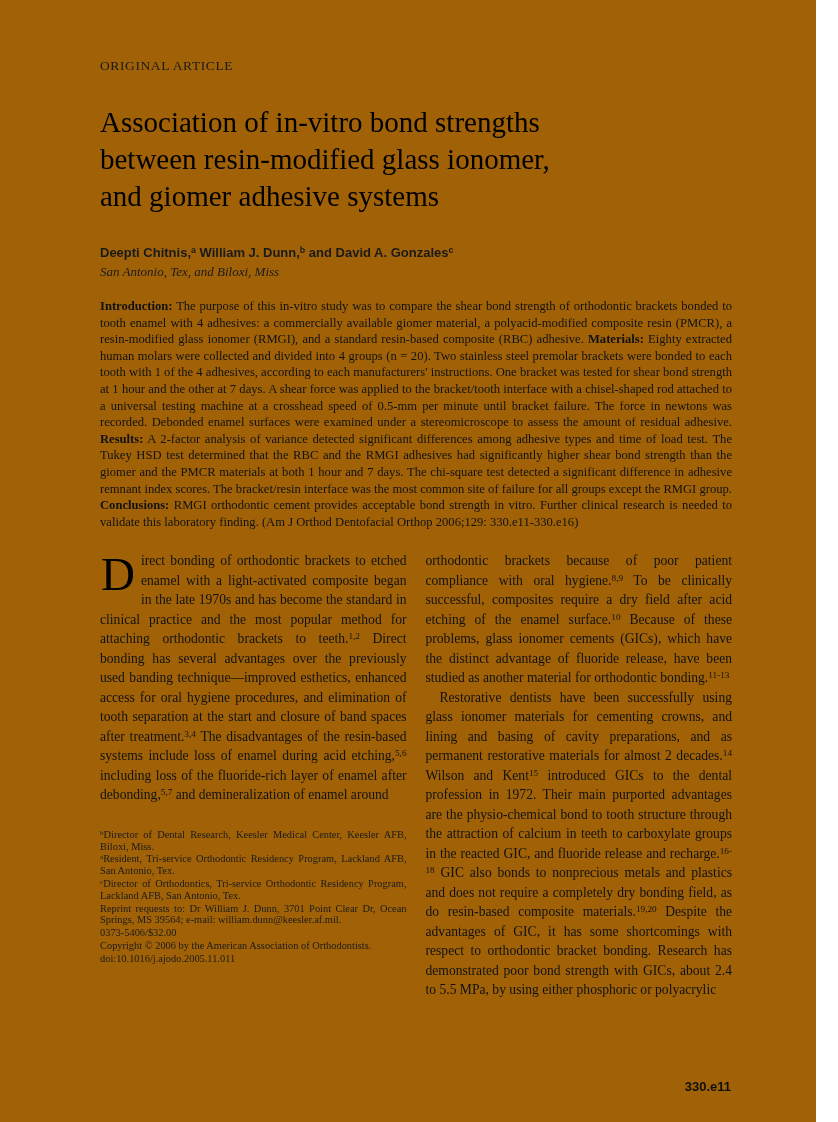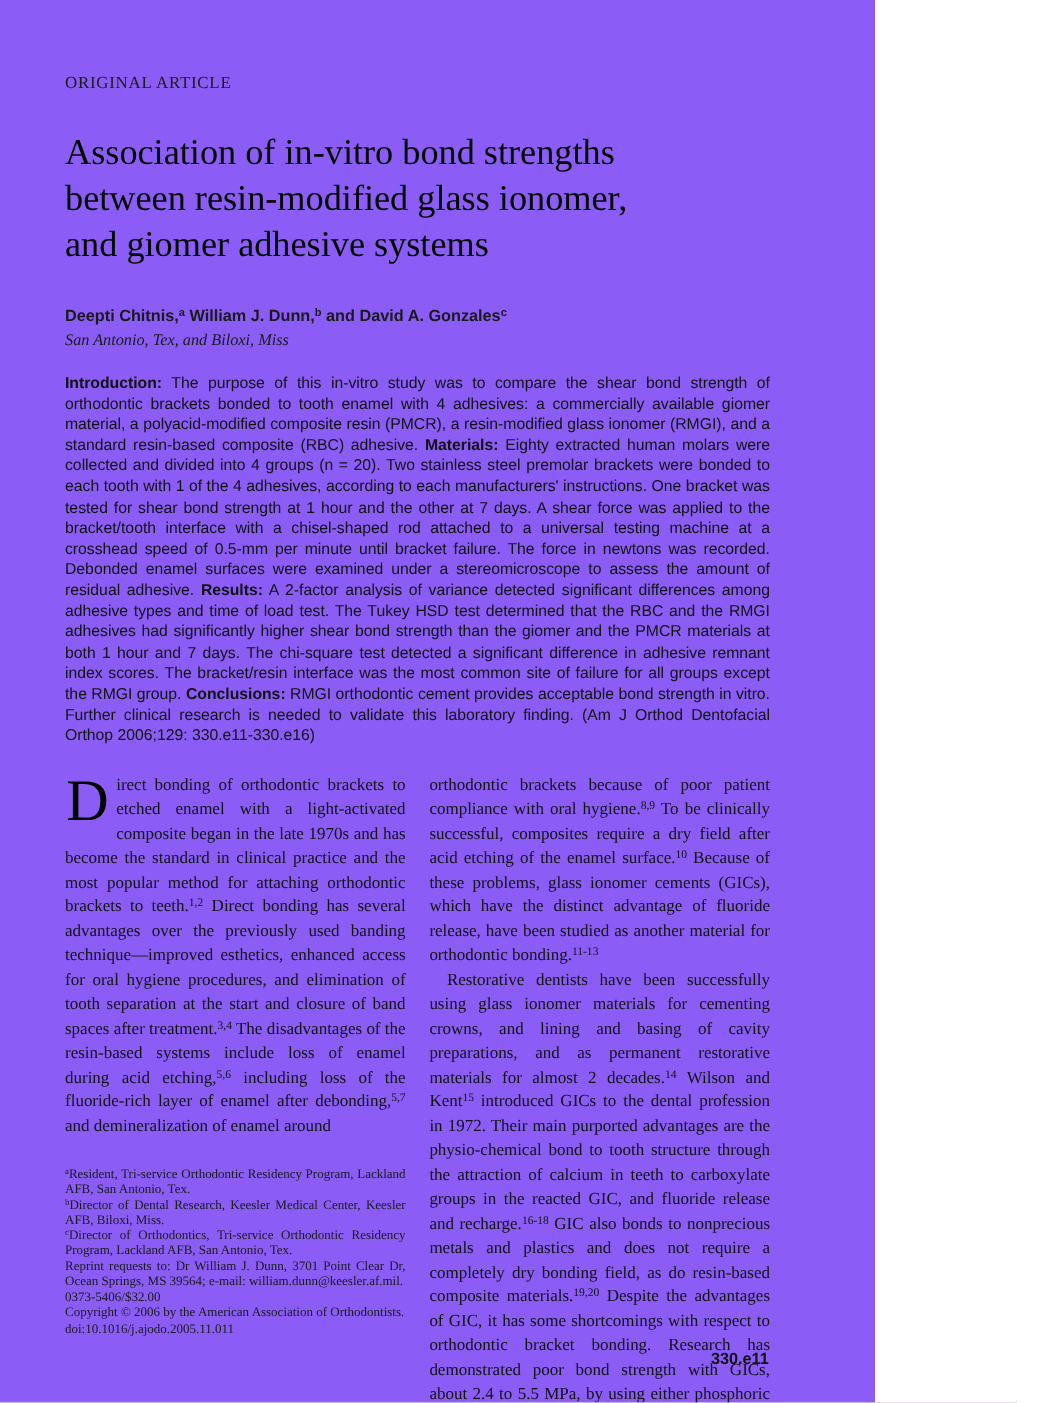--- a/index.html
+++ b/index.html
@@ -1,22 +1,22 @@
 <!DOCTYPE html>
 <html><head>
 <meta charset="utf-8">
 <style>
   * { margin: 0; padding: 0; box-sizing: border-box; }
   html, body { background: #ffffff; }
   .page {
-    width: 700px;
+    width: 816px;
     height: 1122px;
-    background: #8b5cf6;
+    background: #a16207;
     position: relative;
-    padding: 58px 84px 0 52px;
+    padding: 58px 84px 0 100px;
     font-family: "Liberation Serif", serif;
     color: #111111;
     overflow: hidden;
   }
   .kicker {
     font-size: 13.5px;
     letter-spacing: 0.6px;
     color: #1a1a1a;
   }
   .title {
@@ -34,21 +34,21 @@
     color: #1a1a1a;
   }
   .affiliation {
     margin-top: 4px;
     font-style: italic;
     font-size: 13px;
     color: #1a1a1a;
   }
   .abstract {
     margin-top: 18px;
-    font-family: Liberation Sans, sans-serif;
+    font-family: Liberation Serif, serif;
     font-size: 12.6px;
     line-height: 16.6px;
     text-align: justify;
     color: #111111;
   }
   .columns {
     margin-top: 21px;
     display: flex;
     gap: 19px;
   }
@@ -110,22 +110,22 @@
   <div class="affiliation">San Antonio, Tex, and Biloxi, Miss</div>
 
   <div class="abstract"><b>Introduction:</b> The purpose of this in-vitro study was to compare the shear bond strength of orthodontic brackets bonded to tooth enamel with 4 adhesives: a commercially available giomer material, a polyacid-modified composite resin (PMCR), a resin-modified glass ionomer (RMGI), and a standard resin-based composite (RBC) adhesive. <b>Materials:</b> Eighty extracted human molars were collected and divided into 4 groups (n = 20). Two stainless steel premolar brackets were bonded to each tooth with 1 of the 4 adhesives, according to each manufacturers' instructions. One bracket was tested for shear bond strength at 1 hour and the other at 7 days. A shear force was applied to the bracket/tooth interface with a chisel-shaped rod attached to a universal testing machine at a crosshead speed of 0.5-mm per minute until bracket failure. The force in newtons was recorded. Debonded enamel surfaces were examined under a stereomicroscope to assess the amount of residual adhesive. <b>Results:</b> A 2-factor analysis of variance detected significant differences among adhesive types and time of load test. The Tukey HSD test determined that the RBC and the RMGI adhesives had significantly higher shear bond strength than the giomer and the PMCR materials at both 1 hour and 7 days. The chi-square test detected a significant difference in adhesive remnant index scores. The bracket/resin interface was the most common site of failure for all groups except the RMGI group. <b>Conclusions:</b> RMGI orthodontic cement provides acceptable bond strength in vitro. Further clinical research is needed to validate this laboratory finding. (Am J Orthod Dentofacial Orthop 2006;129: 330.e11-330.e16)</div>
 
   <div class="columns">
 
     <div class="col">
       <p class="bodypara"><span class="dropcap">D</span><span>irect bonding of orthodontic brackets to etched enamel with a light-activated composite began in the late 1970s and has become the standard in clinical practice and the most popular method for attaching orthodontic brackets to teeth.<sup>1,2</sup> Direct bonding has several advantages over the previously used banding technique—improved esthetics, enhanced access for oral hygiene procedures, and elimination of tooth separation at the start and closure of band spaces after treatment.<sup>3,4</sup> The disadvantages of the resin-based systems include loss of enamel during acid etching,<sup>5,6</sup> including loss of the fluoride-rich layer of enamel after debonding,<sup>5,7</sup> and demineralization of enamel around</span></p>
 
       <div class="footnotes">
+        <p><sup>b</sup>Director of Dental Research, Keesler Medical Center, Keesler AFB, Biloxi, Miss.</p>
         <p><sup>a</sup>Resident, Tri-service Orthodontic Residency Program, Lackland AFB, San Antonio, Tex.</p>
-        <p><sup>b</sup>Director of Dental Research, Keesler Medical Center, Keesler AFB, Biloxi, Miss.</p>
         <p><sup>c</sup>Director of Orthodontics, Tri-service Orthodontic Residency Program, Lackland AFB, San Antonio, Tex.</p>
         <p>Reprint requests to: Dr William J. Dunn, 3701 Point Clear Dr, Ocean Springs, MS 39564; e-mail: william.dunn@keesler.af.mil.</p>
         <p>0373-5406/$32.00</p>
         <p>Copyright © 2006 by the American Association of Orthodontists.</p>
         <p>doi:10.1016/j.ajodo.2005.11.011</p>
       </div>
     </div>
 
     <div class="col">
       <p class="bodypara">orthodontic brackets because of poor patient compliance with oral hygiene.<sup>8,9</sup> To be clinically successful, composites require a dry field after acid etching of the enamel surface.<sup>10</sup> Because of these problems, glass ionomer cements (GICs), which have the distinct advantage of fluoride release, have been studied as another material for orthodontic bonding.<sup>11-13</sup></p>

